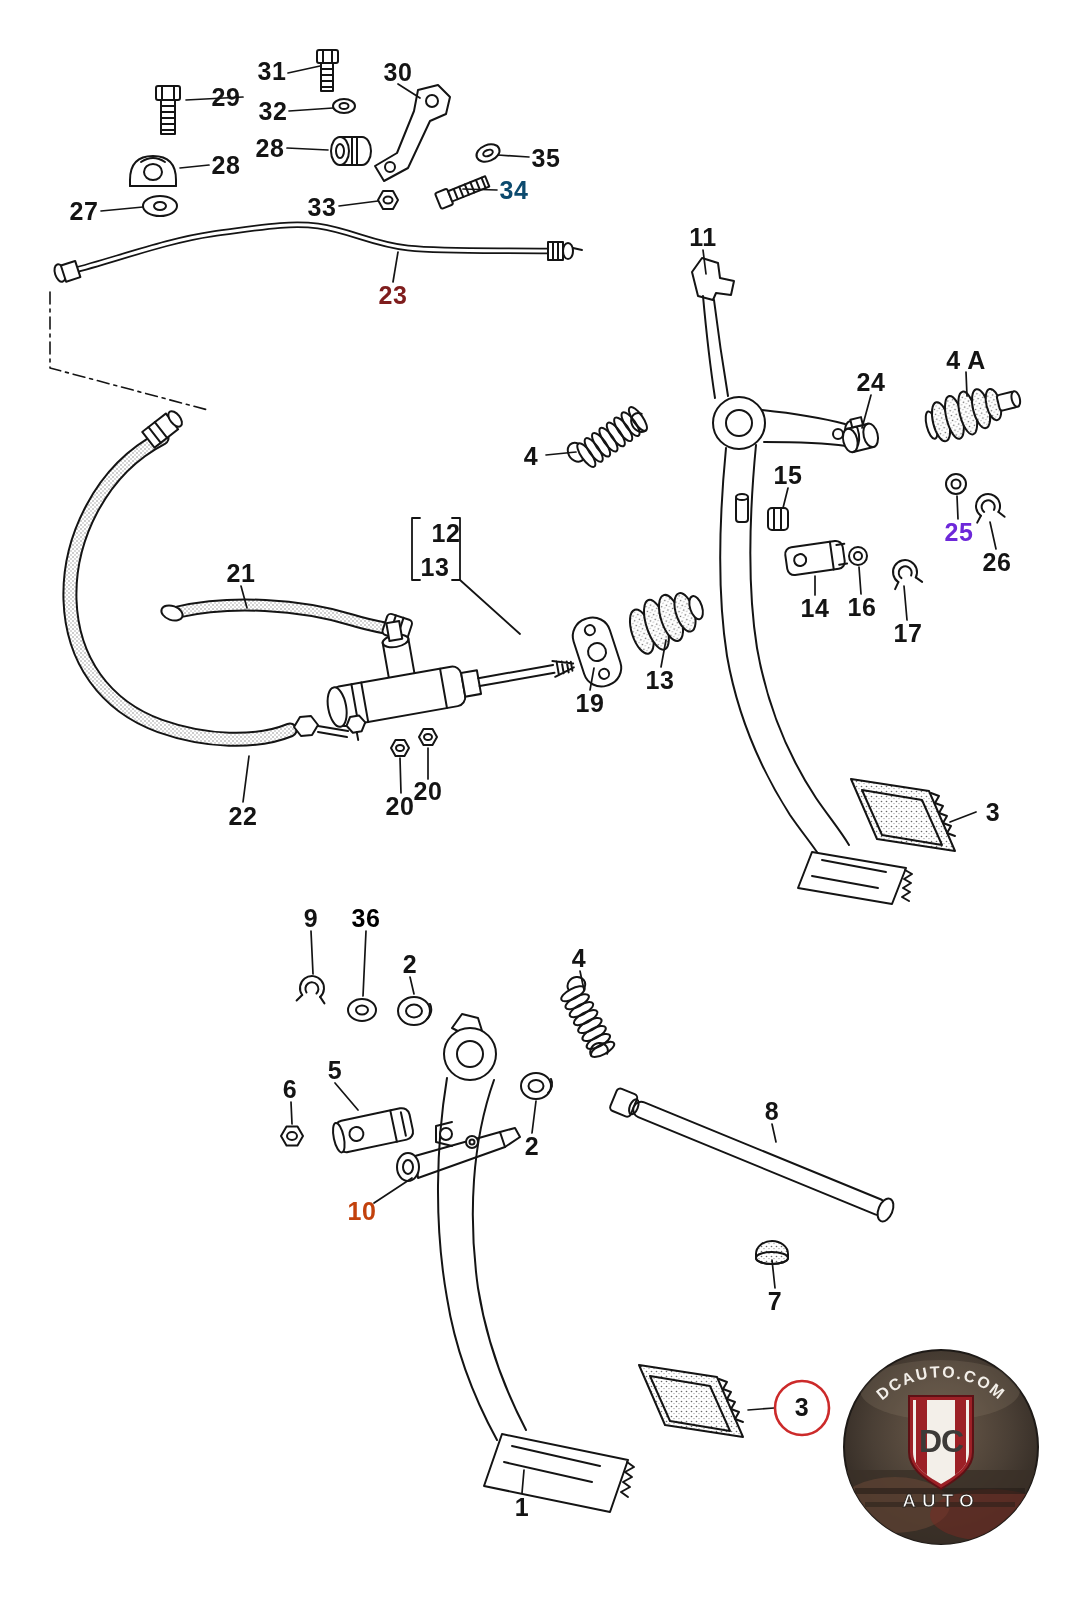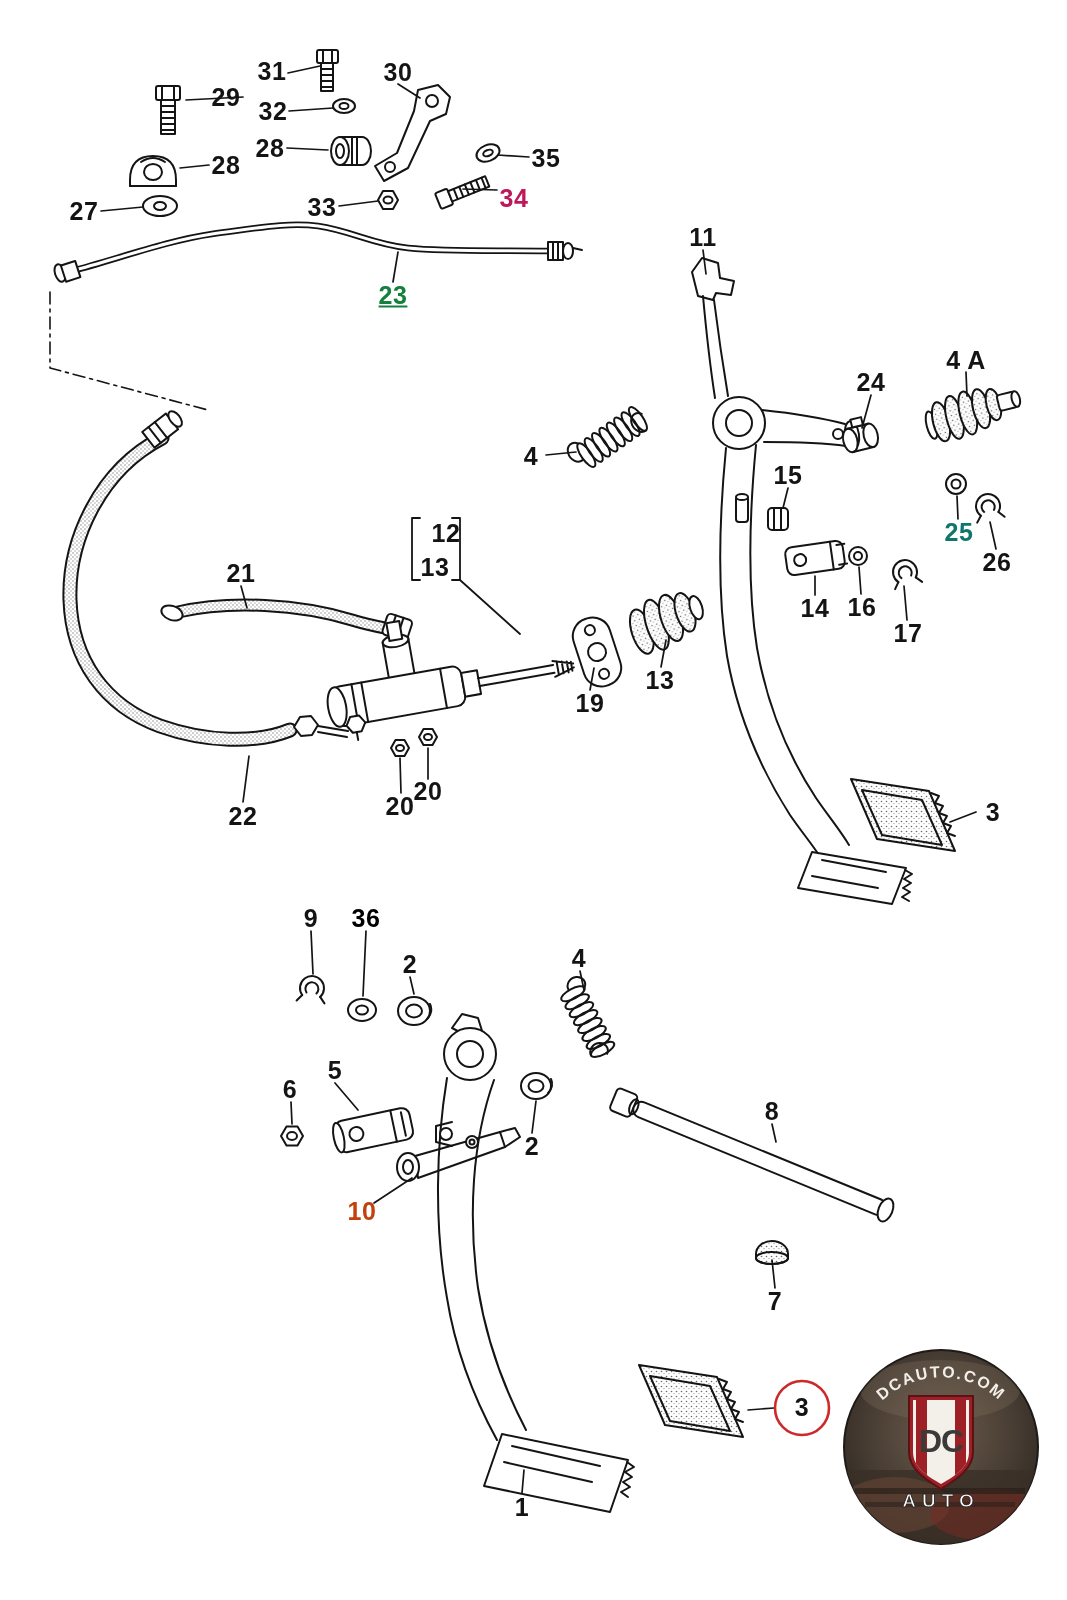--- a/index.html
+++ b/index.html
@@ -410,30 +410,30 @@
 </svg>
 
 <div class="label-layer">
       <div class="part-label" style="left: 226px; top: 97px; color: rgb(20, 20, 20);">29</div>
       <div class="part-label" style="left: 272px; top: 71px; color: rgb(20, 20, 20);">31</div>
       <div class="part-label" style="left: 398px; top: 72px; color: rgb(20, 20, 20);">30</div>
       <div class="part-label" style="left: 273px; top: 111px; color: rgb(20, 20, 20);">32</div>
       <div class="part-label" style="left: 270px; top: 148px; color: rgb(20, 20, 20);">28</div>
       <div class="part-label" style="left: 226px; top: 165px; color: rgb(20, 20, 20);">28</div>
       <div class="part-label" style="left: 546px; top: 158px; color: rgb(20, 20, 20);">35</div>
-      <div class="part-label" style="left: 514px; top: 198px; color: #be185d;">34</div>
+      <div class="part-label" style="left: 514px; top: 190px; color: #0c4a6e;">34</div>
       <div class="part-label" style="left: 322px; top: 207px; color: rgb(20, 20, 20);">33</div>
       <div class="part-label" style="left: 84px; top: 211px; color: rgb(20, 20, 20);">27</div>
-      <div class="part-label" style="left: 393px; top: 295px; color: #15803d; text-decoration: underline;">23</div>
+      <div class="part-label" style="left: 393px; top: 295px; color: #7f1d1d;">23</div>
       <div class="part-label" style="left: 703px; top: 237px; color: rgb(20, 20, 20);">11</div>
       <div class="part-label" style="left: 966px; top: 360px; color: rgb(20, 20, 20);">4 A</div>
       <div class="part-label" style="left: 871px; top: 382px; color: rgb(20, 20, 20);">24</div>
       <div class="part-label" style="left: 531px; top: 456px; color: rgb(20, 20, 20);">4</div>
       <div class="part-label" style="left: 788px; top: 475px; color: rgb(20, 20, 20);">15</div>
-      <div class="part-label" style="left: 959px; top: 532px; color: #0f766e;">25</div>
+      <div class="part-label" style="left: 959px; top: 532px; color: #6d28d9;">25</div>
       <div class="part-label" style="left: 997px; top: 562px; color: rgb(20, 20, 20);">26</div>
       <div class="part-label" style="left: 435px; top: 533px; color: rgb(20, 20, 20); margin-left: 11px;">12</div>
       <div class="part-label" style="left: 435px; top: 567px; color: rgb(20, 20, 20);">13</div>
       <div class="part-label" style="left: 241px; top: 573px; color: rgb(20, 20, 20);">21</div>
       <div class="part-label" style="left: 815px; top: 608px; color: rgb(20, 20, 20);">14</div>
       <div class="part-label" style="left: 862px; top: 607px; color: rgb(20, 20, 20);">16</div>
       <div class="part-label" style="left: 908px; top: 633px; color: rgb(20, 20, 20);">17</div>
       <div class="part-label" style="left: 660px; top: 680px; color: rgb(20, 20, 20);">13</div>
       <div class="part-label" style="left: 590px; top: 703px; color: rgb(20, 20, 20);">19</div>
       <div class="part-label" style="left: 428px; top: 791px; color: rgb(20, 20, 20);">20</div>

